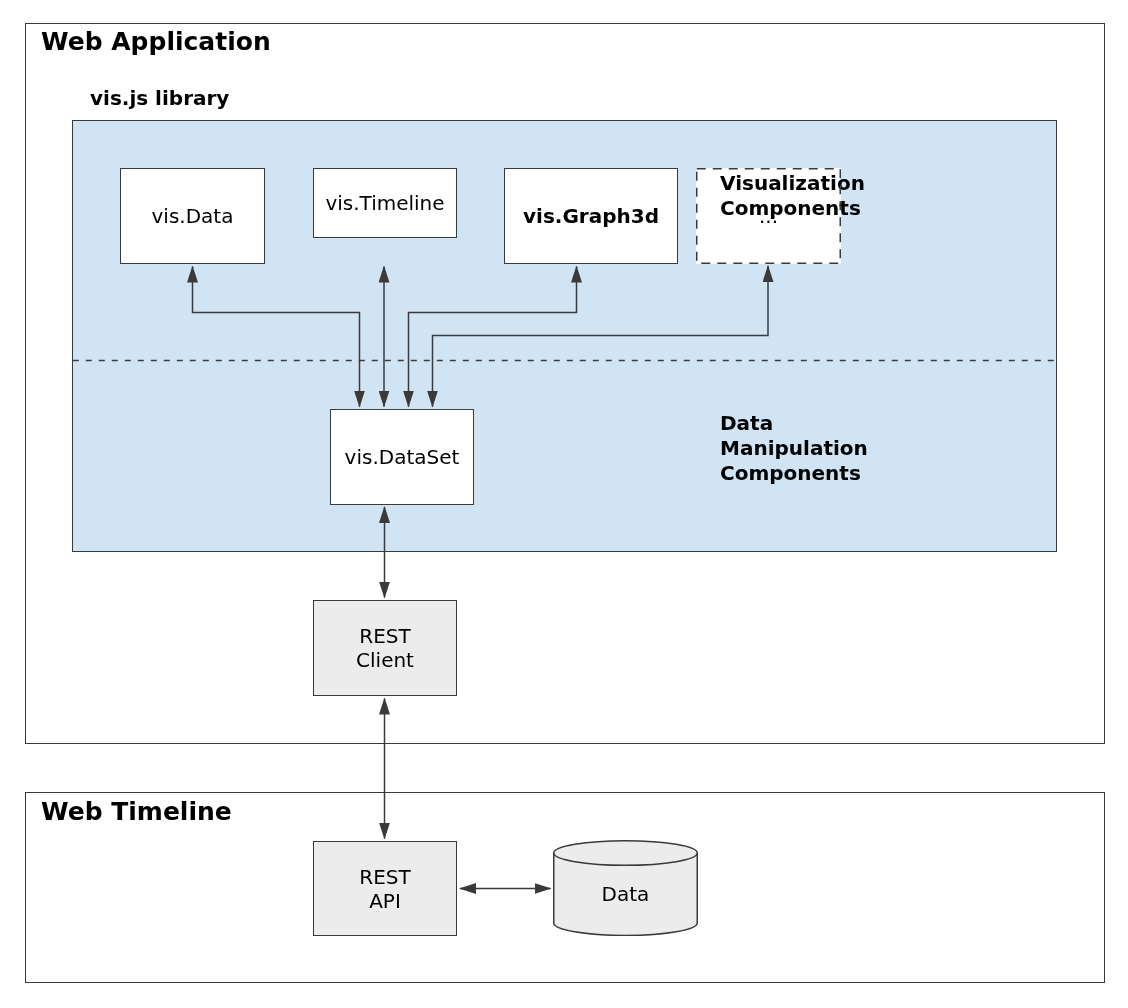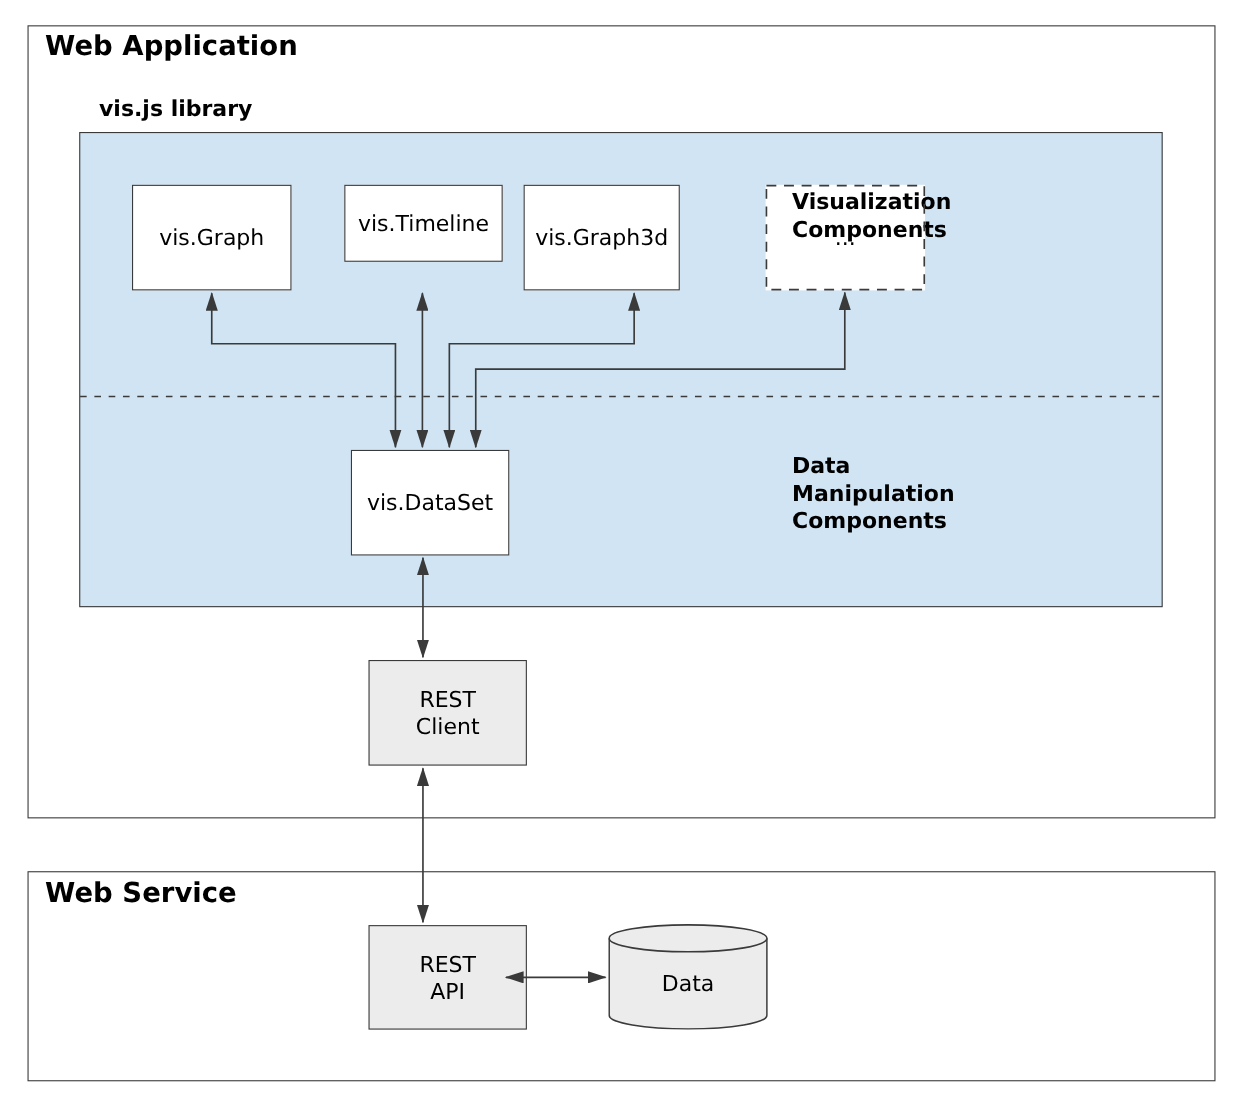--- a/index.html
+++ b/index.html
@@ -31,21 +31,21 @@
   .lib-box{
     position:absolute;background:var(--library-fill);
     border:1.4px solid var(--box-border);box-sizing:border-box;
   }
   .node{
     position:absolute;box-sizing:border-box;
     border:1.5px solid var(--box-border);background:var(--white-fill);
     display:flex;align-items:center;justify-content:center;
     font-size:20px;line-height:24px;text-align:center;
   }
-  .node.gray{background:var(--gray-fill);margin-left:22px;}
+  .node.gray{background:var(--gray-fill);}
   .node.dashed{border:none;background:var(--white-fill);}
   .prelines{white-space:pre-line;}
   .side-label{
     position:absolute;font-size:20px;font-weight:bold;line-height:25px;
     white-space:pre-line;
   }
   .cyl-label{
     position:absolute;display:flex;align-items:center;justify-content:center;
     font-size:20px;box-sizing:border-box;padding-top:12px;
   }
@@ -67,52 +67,52 @@
 
   <div>
     <div class="frame" style="left:25px;top:23px;width:1080px;height:721px;"></div>
     <div class="section-title" style="left:41px;top:28px;">Web Application</div>
 
     <div>
       <div class="lib-title" style="left:75px;top:86px;">vis.js library</div>
       <div class="lib-box" style="left:72px;top:120px;width:985px;height:432px;"></div>
 
       <div class="node" style="left:120px;top:168px;width:145px;height:96px;">
-        <span>vis.Graph</span>
+        <span>vis.Data</span>
       </div>
       <div class="node" style="left:313px;top:168px;width:144px;height:70px;">
         <span>vis.Timeline</span>
       </div>
-      <div class="node" style="left:476px;top:168px;width:142px;height:96px;">
+      <div class="node" style="left:504px;top:168px;width:174px;height:96px;font-weight:bold;">
         <span>vis.Graph3d</span>
       </div>
       <div class="node dashed" style="left:696px;top:168px;width:145px;height:96px;">
         <span>...</span>
       </div>
 
       <div class="side-label" style="left:720px;top:171px;width:300px;">Visualization
 Components</div>
       <div class="side-label" style="left:720px;top:411px;width:300px;">Data
 Manipulation
 Components</div>
 
-      <div class="node" style="left:319px;top:409px;width:144px;height:96px;">
+      <div class="node" style="left:330px;top:409px;width:144px;height:96px;">
         <span>vis.DataSet</span>
       </div>
     </div>
 
     <div class="node gray prelines" style="left:313px;top:600px;width:144px;height:96px;">
       <span class="prelines">REST
 Client</span>
     </div>
   </div>
 
   <div>
     <div class="frame" style="left:25px;top:792px;width:1080px;height:191px;"></div>
-    <div class="section-title" style="left:41px;top:798px;">Web Service</div>
+    <div class="section-title" style="left:41px;top:798px;">Web Timeline</div>
 
     <div class="node gray" style="left:313px;top:841px;width:144px;height:95px;">
       <span class="prelines">REST
 API</span>
     </div>
 
     <svg class="abs cyl" style="left:553px;top:840px;" width="145" height="96" viewBox="0 0 145 96">
       <path d="M 0.75 13 L 0.75 83 A 71.75 12.5 0 0 0 144.25 83 L 144.25 13"></path>
       <ellipse cx="72.5" cy="13" rx="71.75" ry="12.25"></ellipse>
     </svg>

